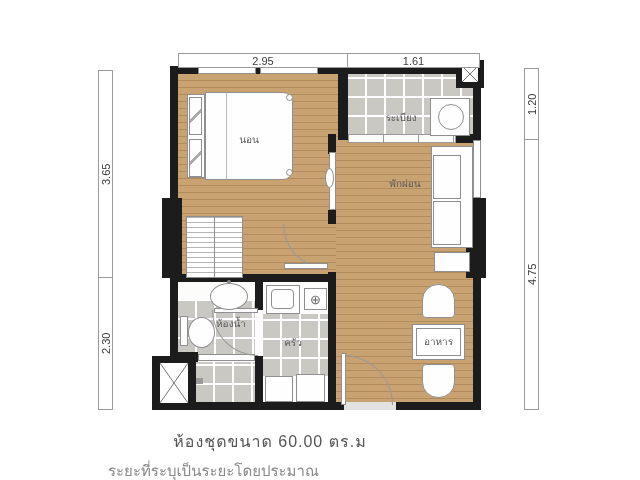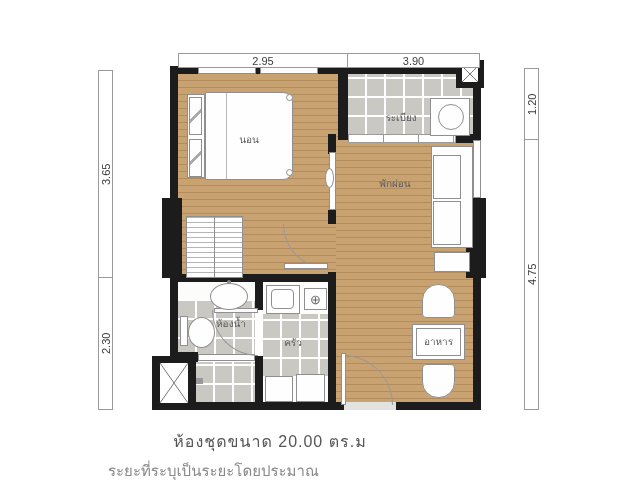--- a/index.html
+++ b/index.html
@@ -129,34 +129,34 @@
   <div class="furn" style="left:266px;top:285px;width:34px;height:29px;"></div>
   <div class="furn" style="left:271px;top:289px;width:23px;height:20px;border-radius:4px;"></div>
   <div class="furn" style="left:304px;top:288px;width:23px;height:22px;display:flex;align-items:center;justify-content:center;">
     <span style="font-size:13px;color:#666;line-height:13px;">⊕</span>
   </div>
   <div class="furn" style="left:265px;top:376px;width:28px;height:26px;"></div>
   <div class="furn" style="left:296px;top:374px;width:29px;height:28px;"></div>
 
   <div class="label" style="left:229px;top:134px;width:40px;text-align:center;">นอน</div>
   <div class="label" style="left:375px;top:112px;width:52px;">ระเบียง</div>
-  <div class="label" style="left:368px;top:178px;width:54px;">พักผ่อน</div>
+  <div class="label" style="left:378px;top:178px;width:54px;">พักผ่อน</div>
   <div class="label" style="left:207px;top:318px;width:48px;">ห้องน้ำ</div>
   <div class="label" style="left:273px;top:337px;width:40px;">ครัว</div>
   <div class="label" style="left:414px;top:336px;width:49px;">อาหาร</div>
 
   <div class="dimbox" style="left:178px;top:13px;width:303px;height:15px;margin-top:40px;">
     <div class="dimcell" style="width:170px;height:15px;">2.95</div>
-    <div class="dimcell" style="width:133px;height:15px;margin-left:-1px;">3.90</div>
+    <div class="dimcell" style="width:133px;height:15px;margin-left:-1px;">1.61</div>
   </div>
   <div class="dimbox" style="left:98px;top:70px;width:15px;height:340px;flex-direction:column;">
     <div class="dimcell vtext" style="width:15px;height:208px;">3.65</div>
     <div class="dimcell vtext" style="width:15px;height:133px;margin-top:-1px;">2.30</div>
   </div>
   <div class="dimbox" style="left:524px;top:68px;width:15px;height:342px;flex-direction:column;">
     <div class="dimcell vtext" style="width:15px;height:72px;">1.20</div>
     <div class="dimcell vtext" style="width:15px;height:271px;margin-top:-1px;">4.75</div>
   </div>
 
-  <div class="title" style="left:120px;top:429px;width:300px;">ห้องชุดขนาด  20.00  ตร.ม</div>
+  <div class="title" style="left:120px;top:429px;width:300px;">ห้องชุดขนาด  60.00  ตร.ม</div>
   <div class="footnote" style="left:108px;top:459px;">ระยะที่ระบุเป็นระยะโดยประมาณ</div>
 
 </div>
 
 </body></html>

